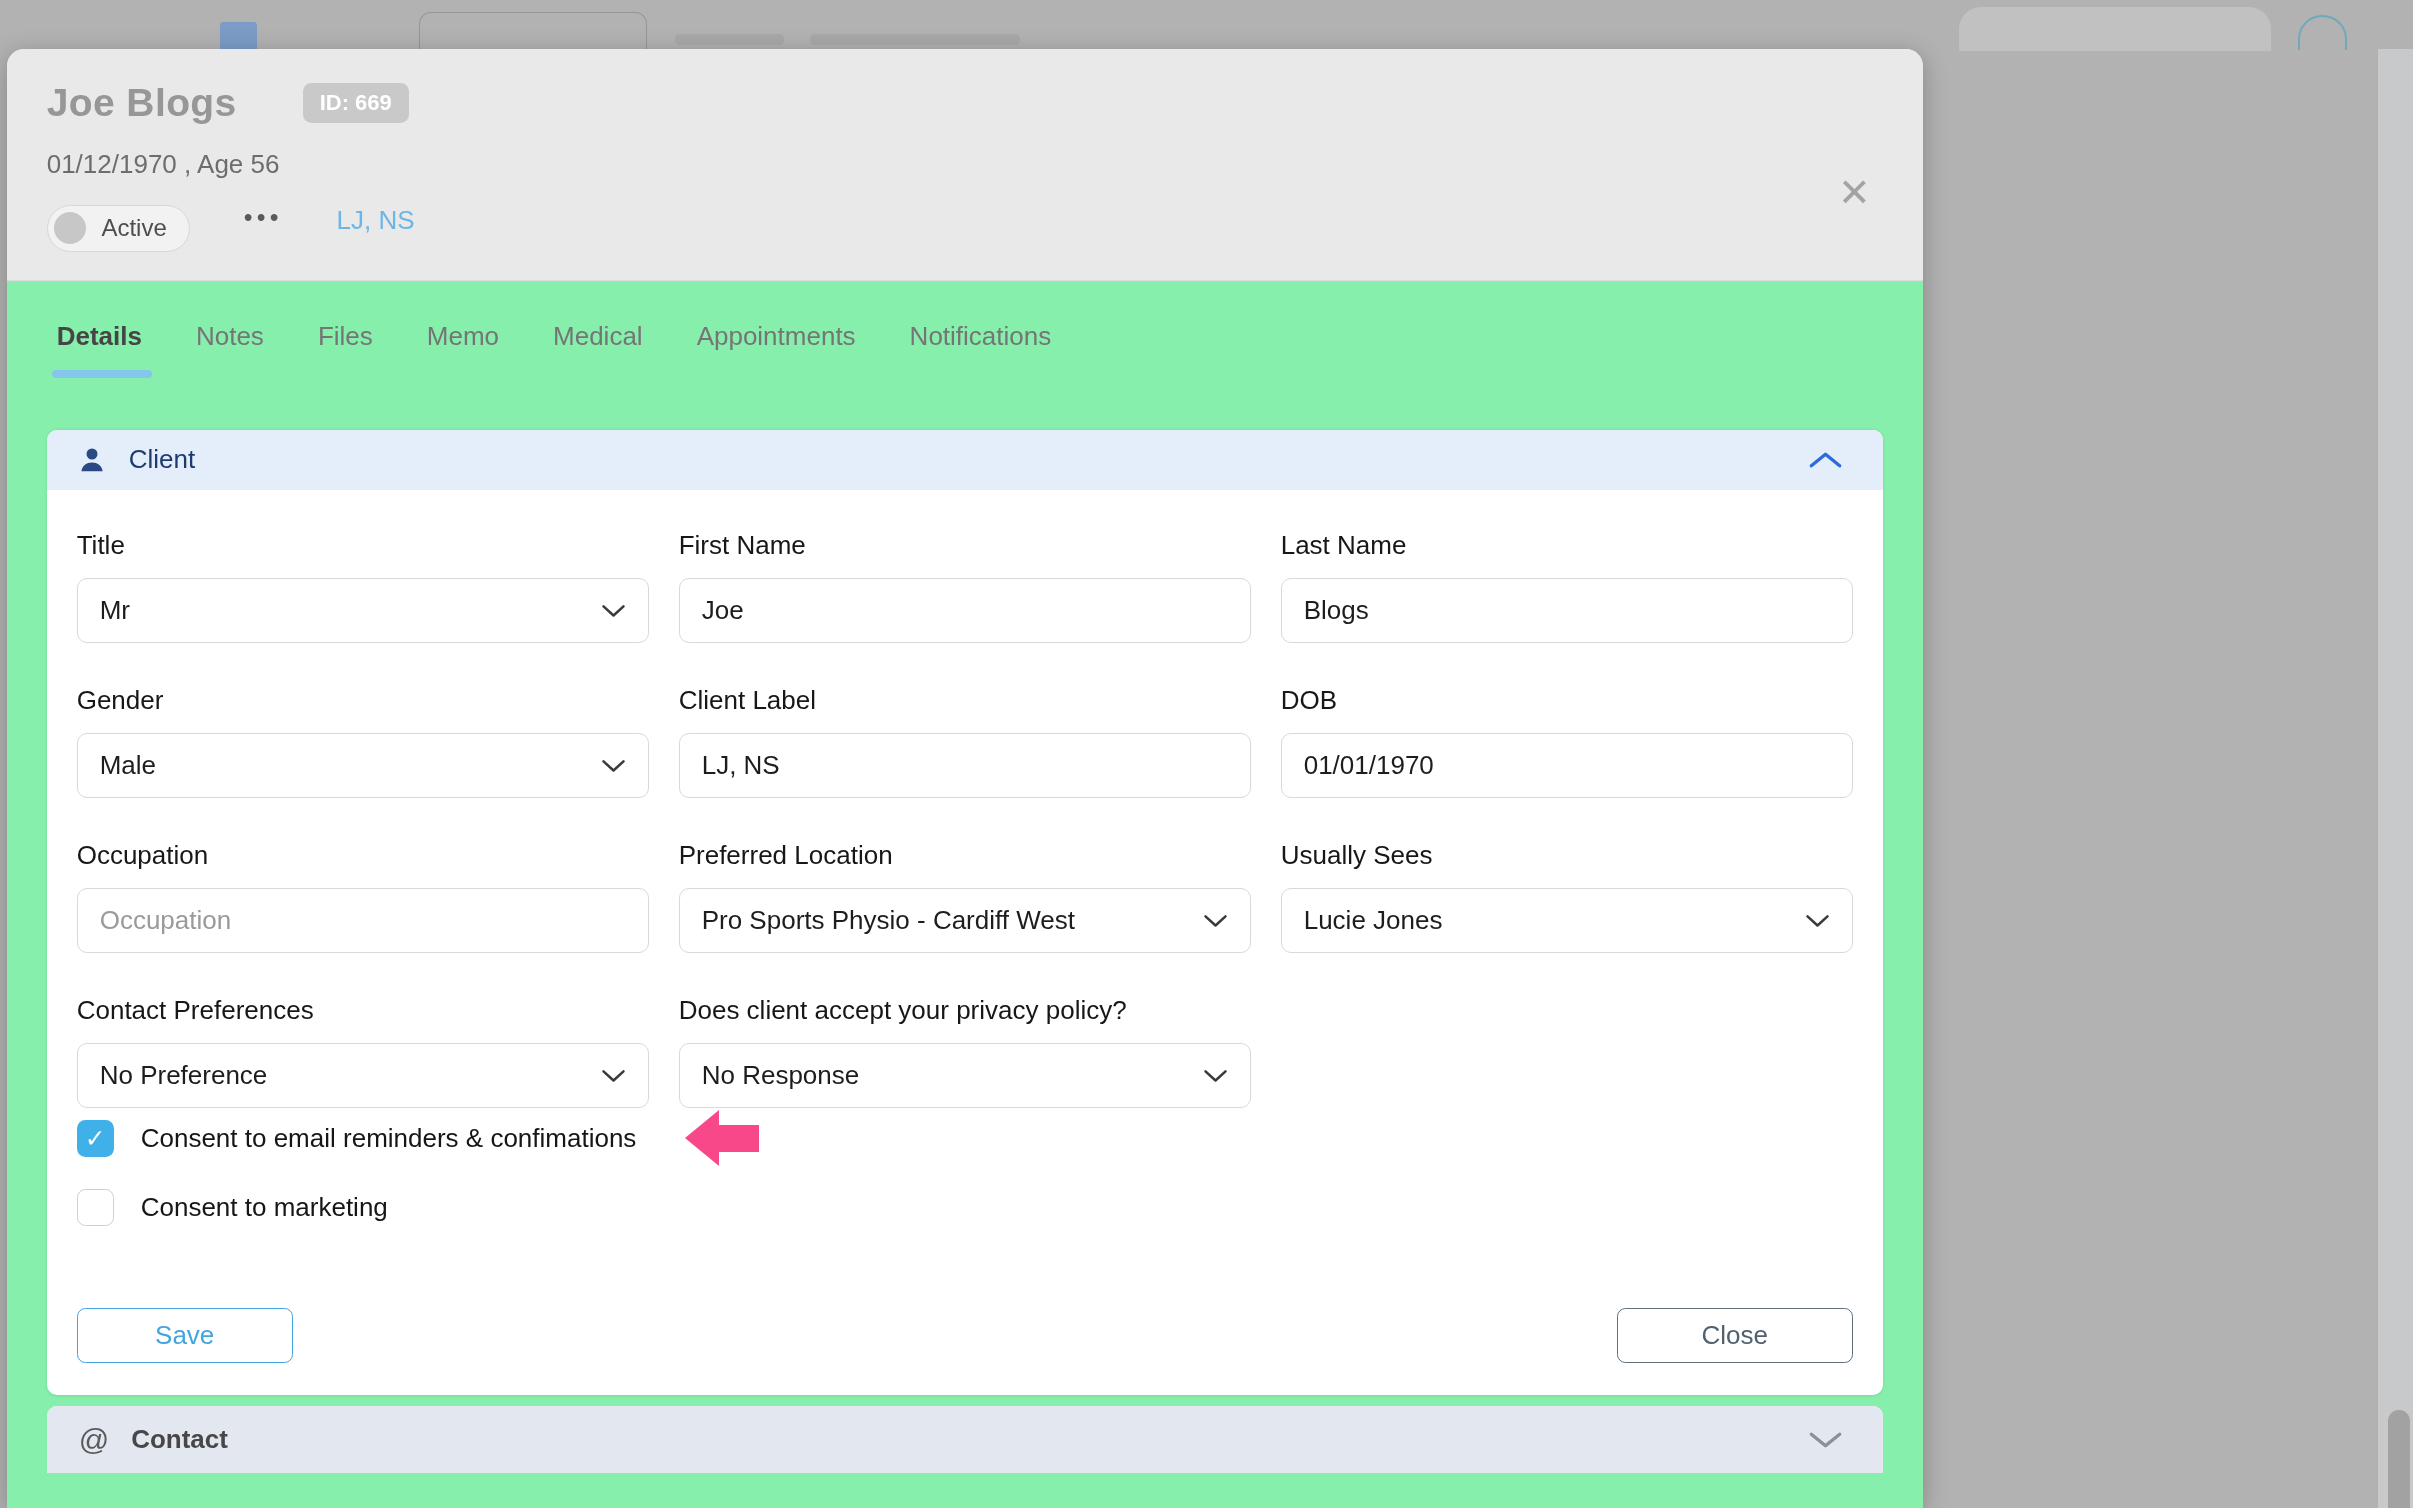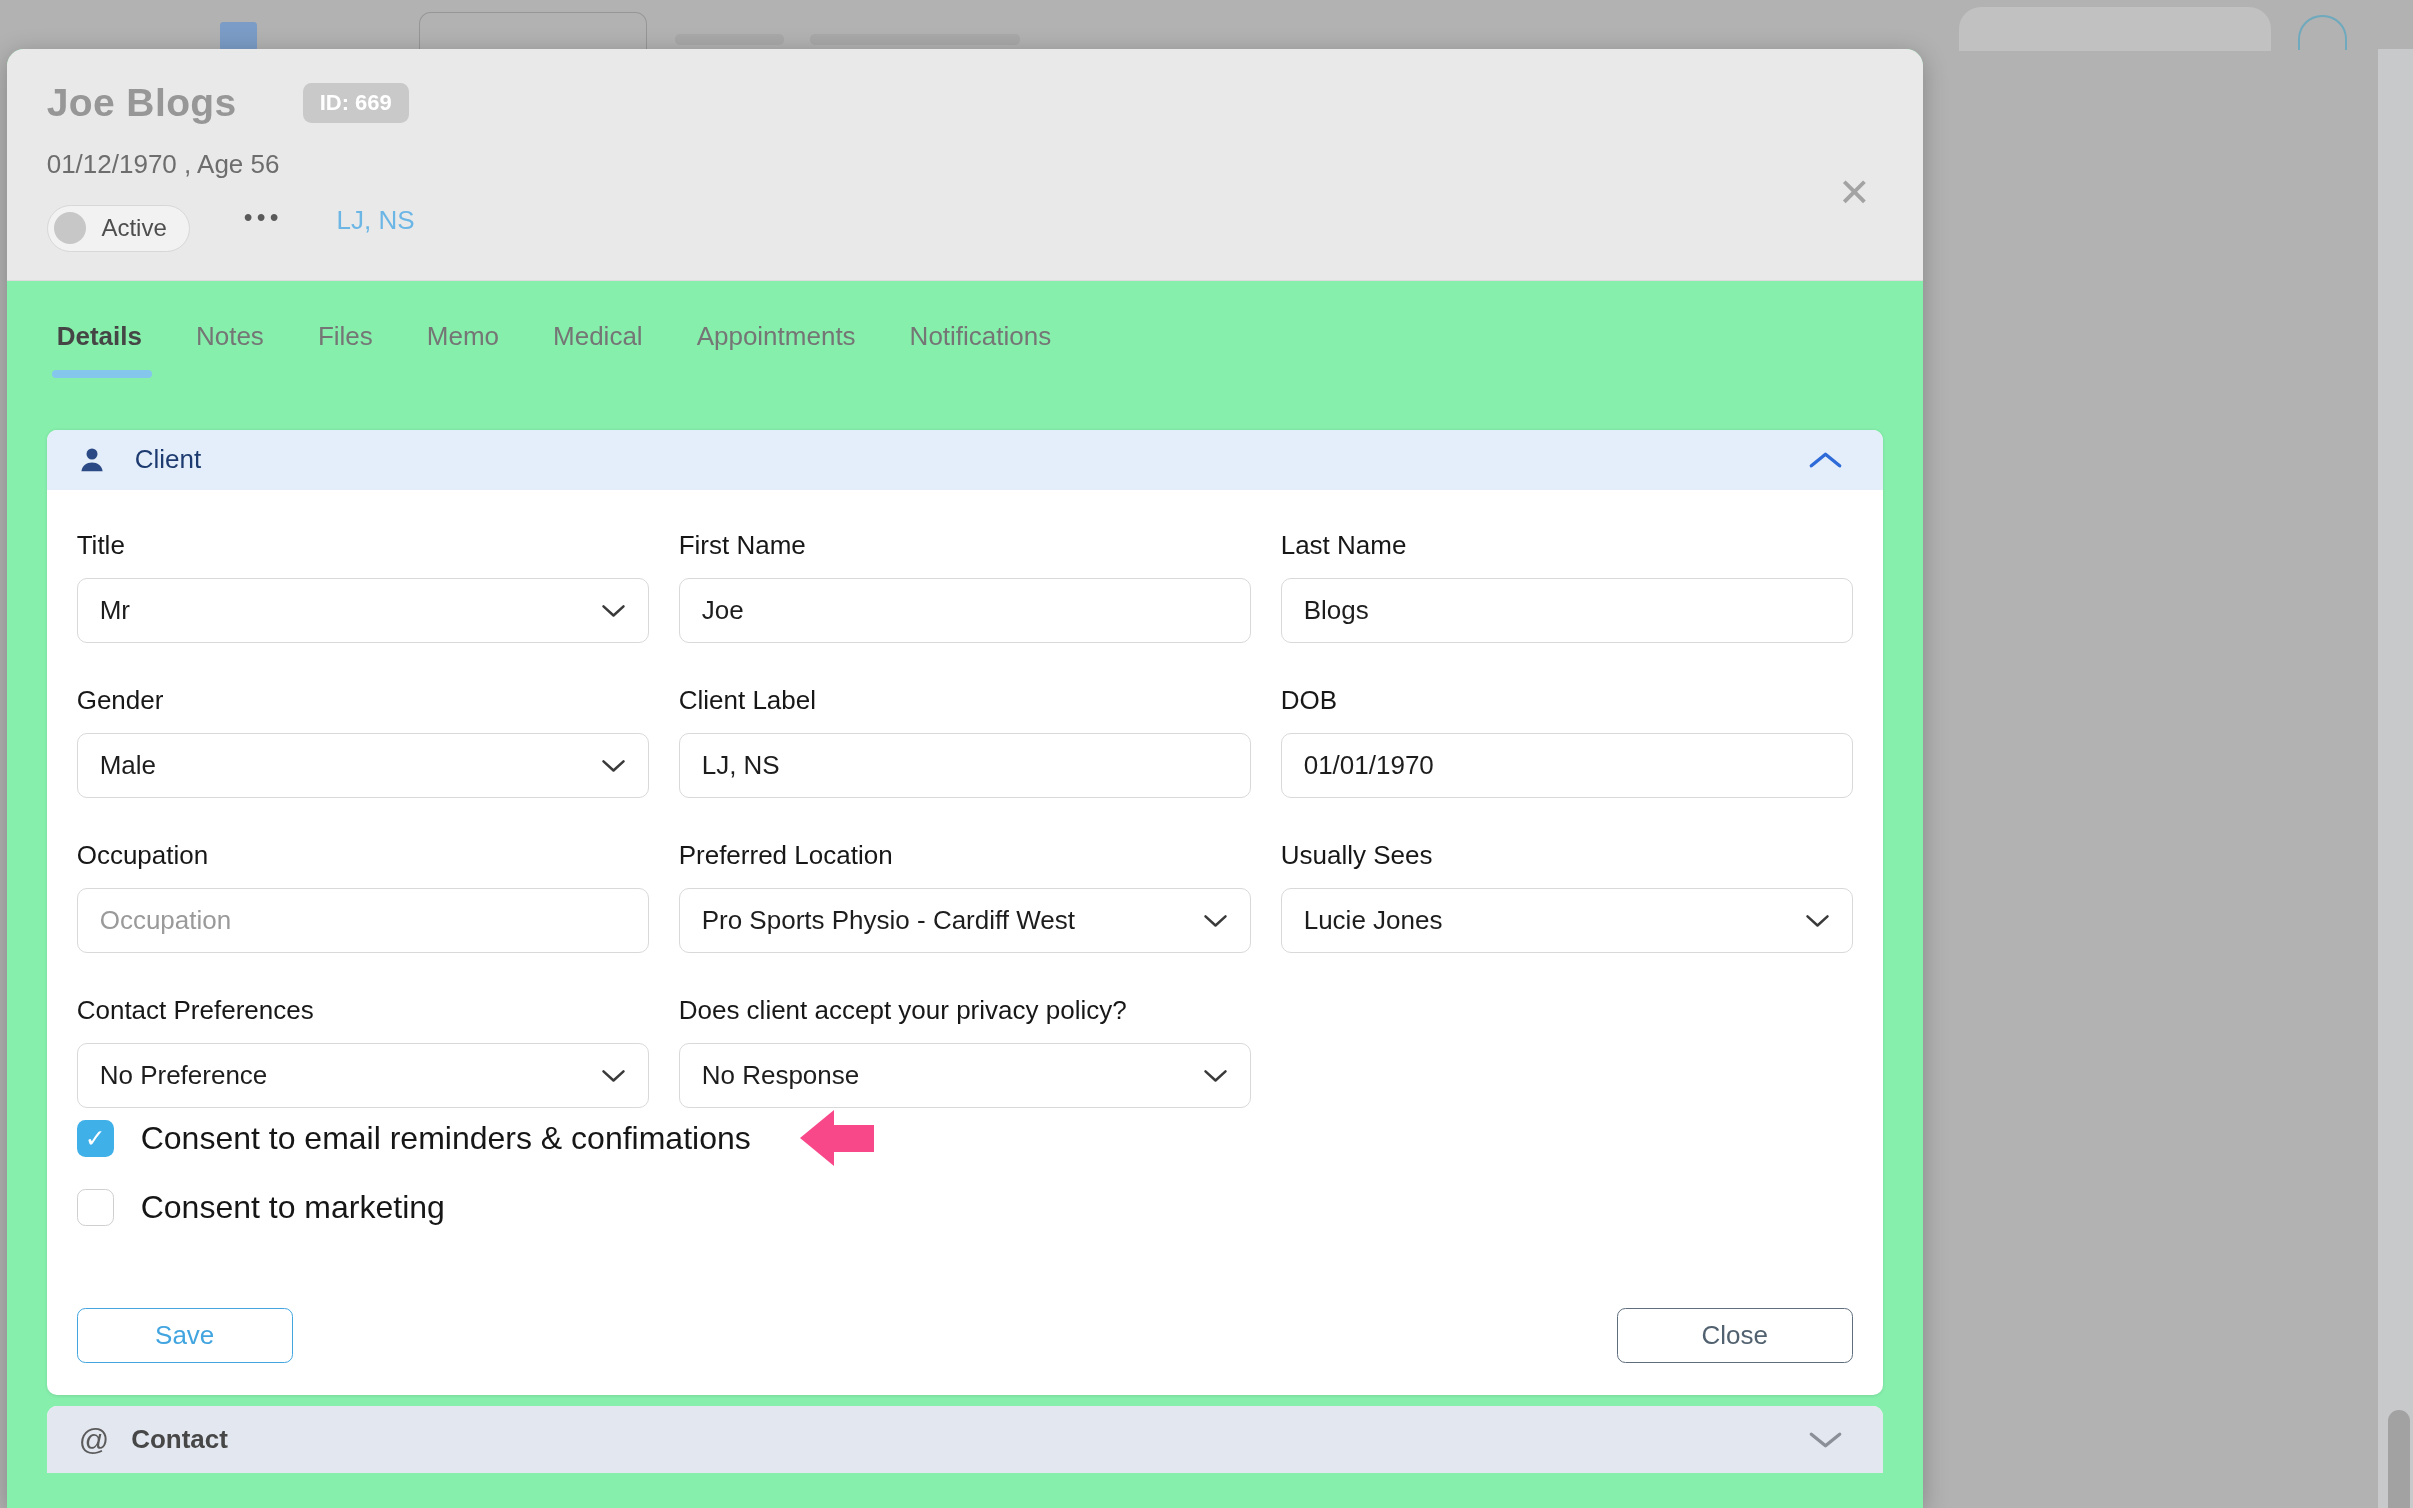--- a/index.html
+++ b/index.html
@@ -44,21 +44,21 @@
 
   
   .tabs { display:flex; gap:54px; padding:40px 50px 0 50px; }
   .tab { font-size:26px; color:#757575; padding-bottom:5px; }
   .tab .underline { display:none; }
   .tab.active { color:#454545; font-weight:bold; }
   .tab.active .underline { display:block; margin-top:18.4px; height:7.5px; width:118%; margin-left:-5px; background:#85c6ed; border-radius:4.2px; }
 
   
   .card { margin:47px 40px 0 40px; background:#ffffff; border-radius:10px; box-shadow:0 0.8px 3.4px rgba(0,0,0,.10); }
-  .card-header { height:60px; display:flex; align-items:center; gap:28px; background:#e4eefa; border-radius:10px 10px 0 0; padding:0 40px 0 30px; }
+  .card-header { height:60px; display:flex; align-items:center; gap:22px; background:#e4eefa; border-radius:10px 10px 0 0; padding:0 40px 0 30px; }
   .card-header .section-title { font-size:26px; color:#1d3b70; font-weight:500; }
   .chev-right { margin-left:auto; }
   .card-body { padding:40px 30px 32px 30px; }
 
   .contact-card { margin:11.7px 40px 0 40px; background:#ffffff; border-radius:10px 10px 0 0; }
   .contact-header { height:67px; display:flex; align-items:center; gap:22px; background:#e3e7f0; border-radius:10px 10px 0 0; padding:0 40px 0 32px; }
   .at-icon { font-size:30px; color:#5a5a5a; }
   .contact-title { font-size:26px; color:#474747; font-weight:600; }
 
   
@@ -68,21 +68,21 @@
   .control input { border:none; outline:none; width:100%; font:inherit; color:#1d1d1d; background:transparent; }
   .control input::placeholder { color:#9a9a9a; }
   .control .val { flex:1; }
 
   
   .checks { margin-top:11.7px; }
   .check-row { display:flex; align-items:center; gap:27px; margin-bottom:32px; height:37px; }
   .checkbox { width:37px; height:37px; border-radius:8.4px; display:flex; align-items:center; justify-content:center; }
   .checkbox.checked { background:#3fb0e8; color:#ffffff; font-size:25px; font-weight:bold; }
   .checkbox.unchecked { background:#ffffff; border:1.7px solid #cfcfcf; color:transparent; }
-  .check-label { font-size:32px; color:#161616; }
+  .check-label { font-size:26px; color:#161616; }
 
   
   .arrow { display:flex; align-items:center; margin-left:22px; }
   .arrow-head { width:0; height:0; border-top:28px solid transparent; border-bottom:28px solid transparent; border-right:34px solid #f8488a; }
   .arrow-tail { width:40px; height:27px; background:#f8488a; }
 
   
   .button-row { margin-top:82px; display:flex; justify-content:space-between; }
   .btn { height:55px; border-radius:8.4px; background:#ffffff; font-size:26px; display:flex; align-items:center; justify-content:center; cursor:pointer; }
   .btn.save  { width:216px; border:1.7px solid #42a5e0; color:#42a5e0; }

